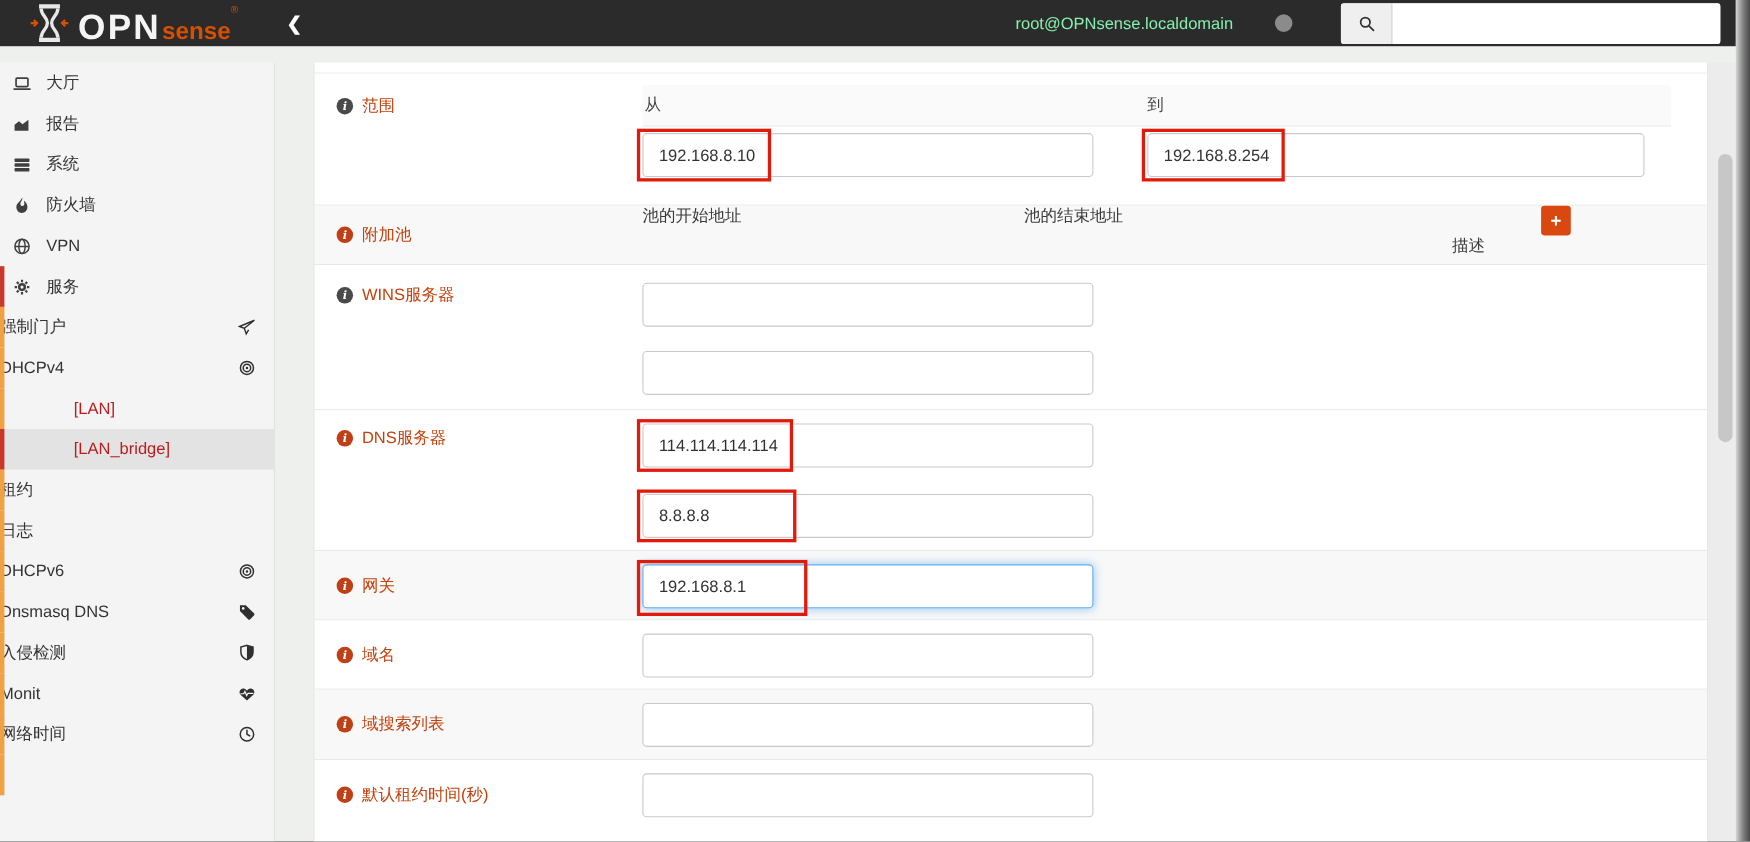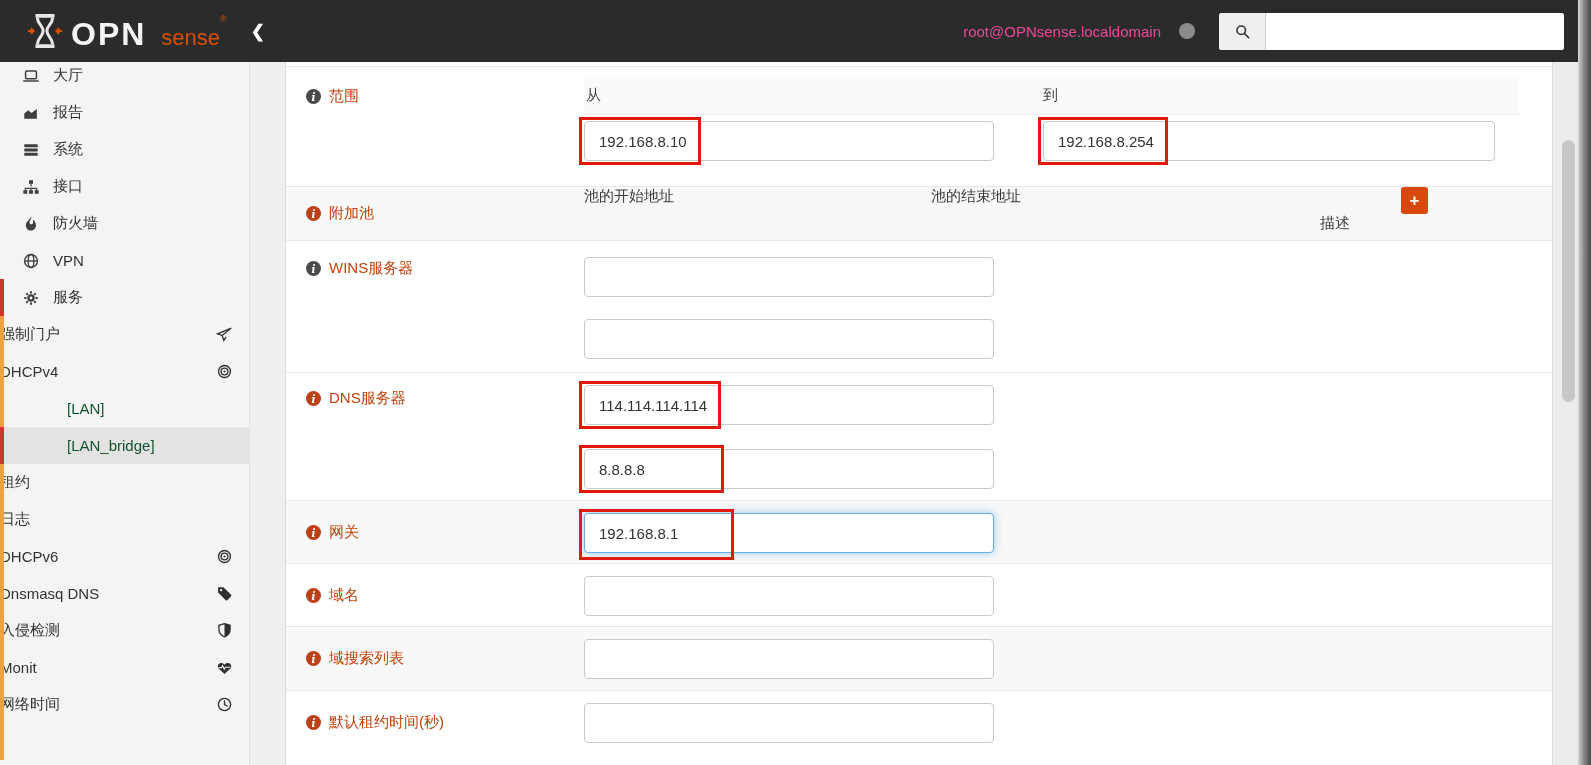--- a/index.html
+++ b/index.html
@@ -1,51 +1,51 @@
 <!DOCTYPE html>
 <html><head>
 <meta charset="utf-8">
 <style>
   * { margin:0; padding:0; box-sizing:border-box; }
   html,body { background:#555; }
   .app{ position:relative; width:1591px; height:765px; overflow:hidden;
         background:#eef0ee; font-family:"Liberation Sans",sans-serif; }
 
   
-  .hdr{ position:absolute; left:0; top:0; right:13px; height:62px; background:#2b2b2b;
-        display:flex; align-items:center; z-index:5; }
+  .hdr{ position:absolute; left:0; top:0; right:13px; height:42px; background:#2b2b2b;
+        display:flex; align-items:center; z-index:5;gap:20px; }
   .brand{ display:flex; align-items:flex-end; margin-left:26px; }
   .brand-opn{ color:#f4f4f4; font-size:32px; font-weight:bold; letter-spacing:2px; line-height:1; }
-  .brand-sense{ color:#d94f00; font-size:22px; font-weight:normal; line-height:1.1; margin-left:15px; }
+  .brand-sense{ color:#d94f00; font-size:22px; font-weight:bold; line-height:1.1; margin-left:1px; }
   .brand-reg{ color:#d94f00; font-size:9px; align-self:flex-start; margin-top:2px; }
   .collapse{ margin-left:24px; color:#fff; font-size:17px; font-weight:bold; cursor:pointer; }
   .hdr-spacer{ flex:1; }
-  .user{ color:#ec4899; font-size:15px; }
+  .user{ color:#86efac; font-size:15px; }
   .dot{ width:16px; height:16px; border-radius:50%; background:#8b8b8b; margin:0 24px 0 18px; }
   .search{ width:345px; height:37px; background:#fff; border-radius:3px; display:flex;
            overflow:hidden; margin-right:14px; }
   .search-seg{ width:47px; background:#efefef; border-right:1px solid #c9c9c9;
                display:flex; align-items:center; justify-content:center; }
   .search input{ flex:1; border:none; outline:none; font-size:15px; padding:0 10px; }
 
   
   .right-rail{ position:absolute; right:0; top:0; width:13px; height:765px;
                background:linear-gradient(to right,#d7d7d7,#8a8a8a 45%,#474747); z-index:6; }
   .gutter{ position:absolute; right:13px; top:57px; width:25px; bottom:0; background:#ececec; }
   .thumb{ position:absolute; right:16px; top:140px; width:13px; height:262px;
           background:#c7c7c7; border-radius:7px; z-index:4; }
 
   
   .sidebar{ position:absolute; left:0; top:57px; width:250px; bottom:0; background:#f4f4f4;
             overflow:hidden; box-shadow:inset -1px 0 0 #e2e2e2; }
   .s-item,.s-sub,.s-sub2{ position:relative; height:37px; display:flex; align-items:center;
             font-size:15px; color:#333; cursor:pointer; }
-  .s-item{ padding-left:22px; }
+  .s-item{ padding-left:11px; }
   .s-sub{ }
-  .s-sub2{ padding-left:67px; color:#14532d; }
+  .s-sub2{ padding-left:67px; color:#b91c1c; }
   .s-sub2.active{ background:#e3e3e3; }
   .s-icon{ width:31px; display:flex; align-items:center; }
   .s-right{ margin-left:auto; margin-right:17px; display:flex; align-items:center; }
   .strip{ position:absolute; left:0; top:0; bottom:0; width:4px; }
   .strip.red{ background:#c9382b; }
   .strip.orange{ background:#f0a144; }
 
   
   .content{ position:absolute; left:285px; top:57px; width:1268px; bottom:0; background:#fff;
             border-left:1px solid #dcdcdc; border-right:1px solid #dcdcdc; }
@@ -148,32 +148,20 @@
       <span class="s-icon">
         <svg width="18" height="18" viewBox="0 0 20 20" fill="#3f3f3f">
           <rect x="2.5" y="3.5" width="15" height="3.4" rx="0.8"></rect>
             <rect x="2.5" y="8.3" width="15" height="3.4" rx="0.8"></rect>
           <rect x="2.5" y="13.1" width="15" height="3.4" rx="0.8"></rect>
           </svg>
       </span>
       <span class="s-label">系统</span>
     </div>
 
-    <div class="s-item">
-      <span class="s-icon">
-        <svg width="18" height="18" viewBox="0 0 20 20" fill="#3f3f3f">
-          <rect x="7.8" y="2.5" width="4.4" height="4"></rect>
-            <rect x="1.5" y="13.5" width="4.4" height="4"></rect>
-          <rect x="7.8" y="13.5" width="4.4" height="4"></rect>
-            <rect x="14.1" y="13.5" width="4.4" height="4"></rect>
-          <path d="M10 6.5v3M3.7 13.5v-2h12.6v2M10 11.5v2" fill="none" stroke="#3f3f3f" stroke-width="1.3"></path>
-          </svg>
-      </span>
-      <span class="s-label">接口</span>
-    </div>
 
     <div class="s-item">
       <span class="s-icon">
         <svg width="18" height="18" viewBox="0 0 20 20">
             <path fill="#3f3f3f" d="M10.2 1.8c.8 2.8-1.8 4-1.8 6.4 0 1.2.9 2.2 2 2.2 1.2 0 2-1 2-2.3 0-1.1-.5-2-.5-3.1 1.8 1.2 3.6 3.6 3.6 6.3 0 3.4-2.5 6-5.7 6s-5.5-2.5-5.5-5.9c0-4.3 4.5-5.6 5.9-9.6z"></path>
           </svg>
       </span>
       <span class="s-label">防火墙</span>
     </div>
 

